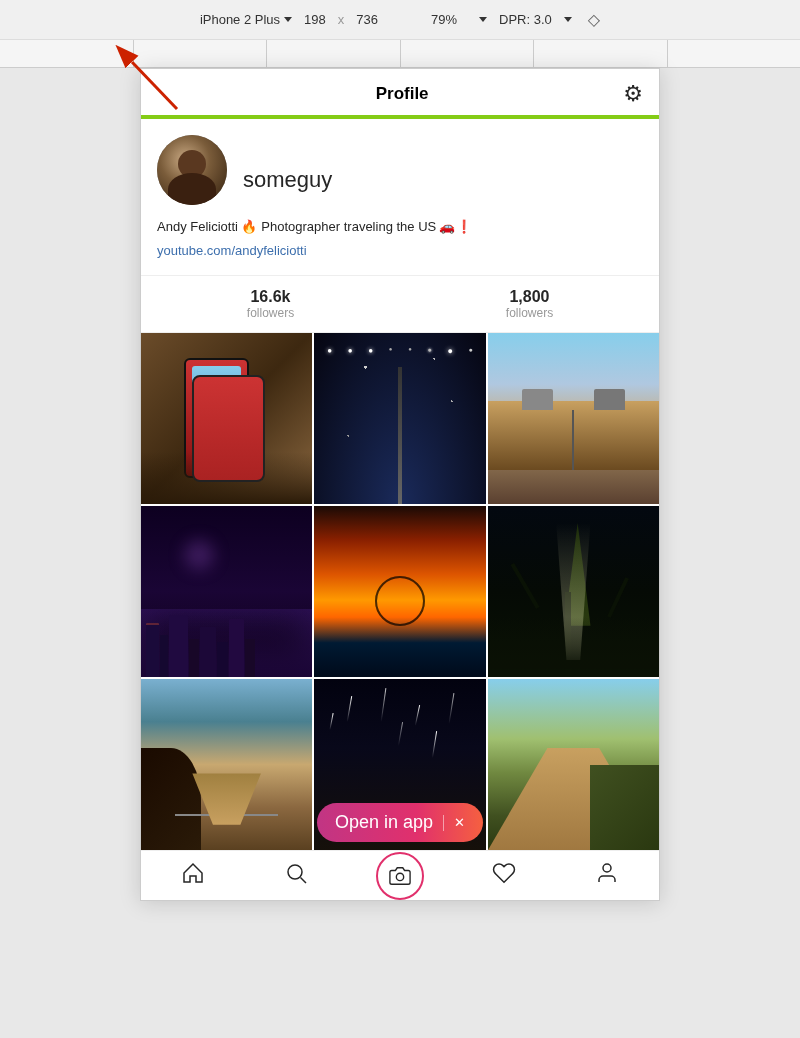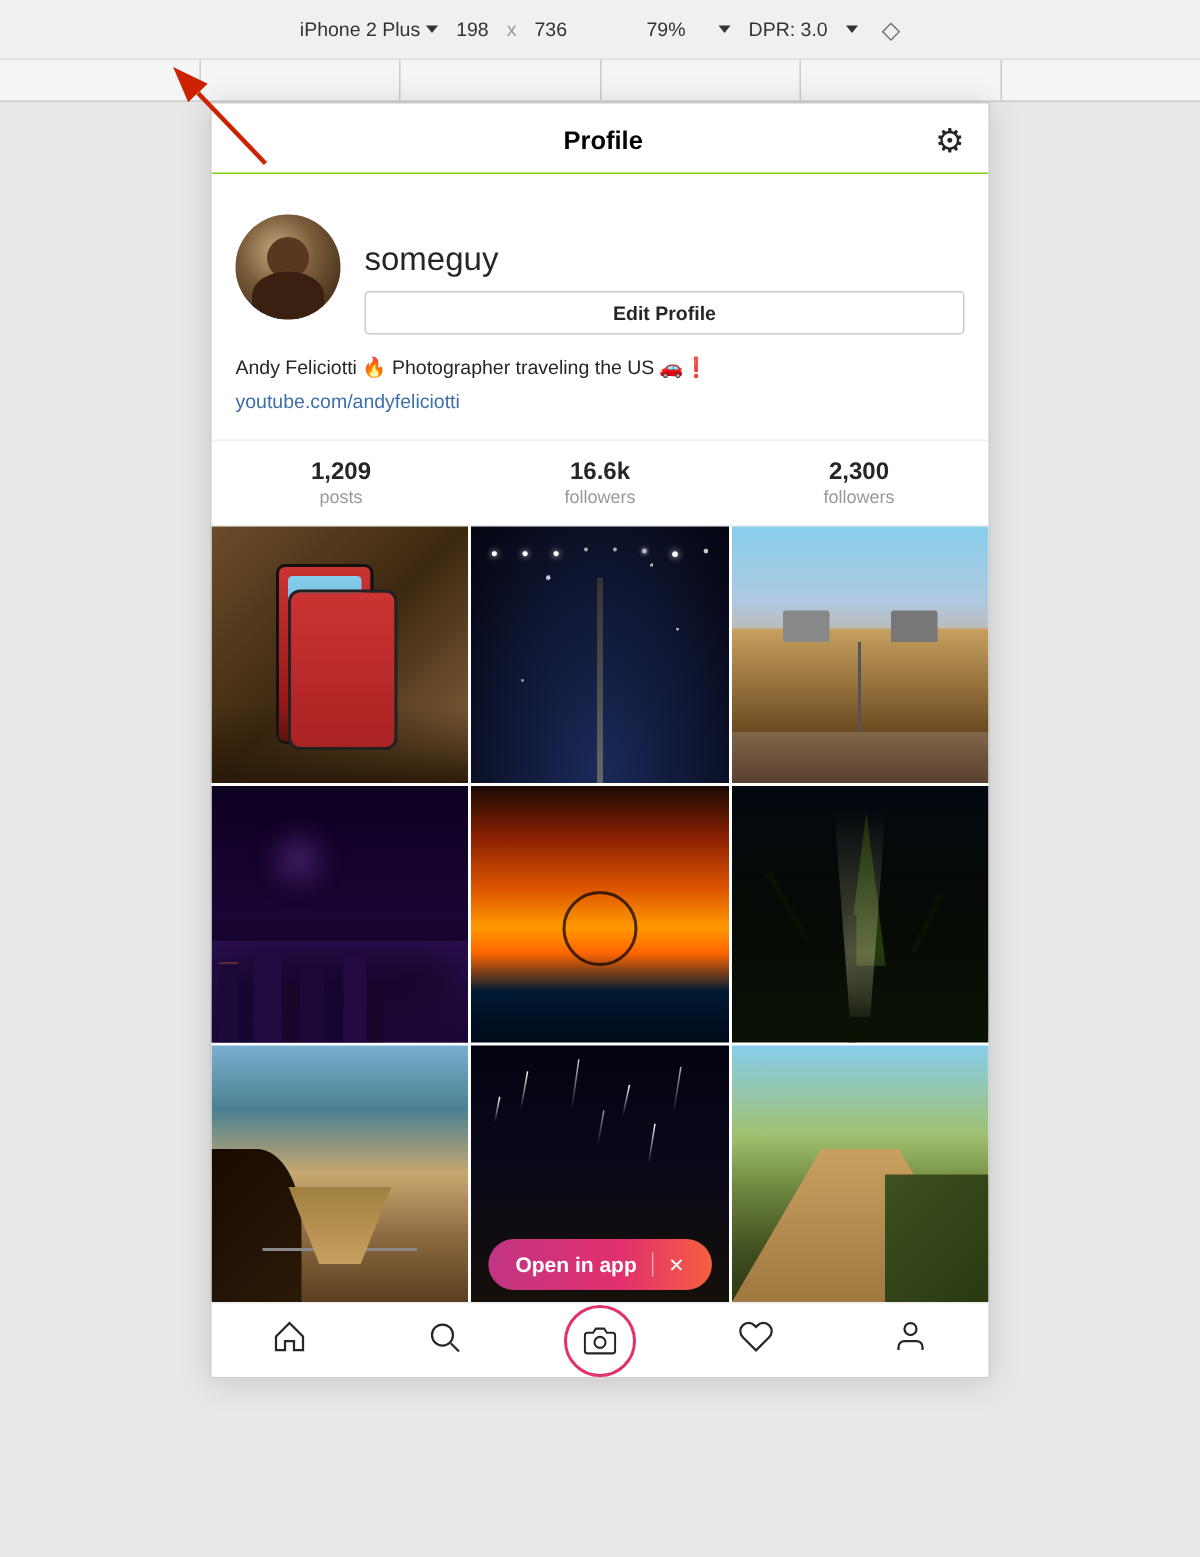--- a/index.html
+++ b/index.html
@@ -61,21 +61,21 @@
       width: 520px;
       background: white;
       border: 1px solid #ccc;
       box-shadow: 0 2px 20px rgba(0,0,0,0.15);
       overflow: hidden;
     }
 
     
     .profile-header {
       padding: 12px 16px 8px;
-      border-bottom: 1px solid #84cc16;
+      border-bottom: 4px solid #84cc16;
       display: flex;
       align-items: center;
       justify-content: space-between;
     }
     .profile-header-title {
       font-size: 17px;
       font-weight: 700;
       flex: 1;
       text-align: center;
     }
@@ -388,38 +388,33 @@
     <span class="settings-icon">⚙</span>
   </div>
 
   <div class="profile-info">
     <div class="profile-top">
       <div class="avatar">
         <div class="avatar-img"></div>
       </div>
       <div class="profile-right">
         <div class="username">someguy</div>
-        <button class="edit-profile-btn">Edit Profile</button>
       </div>
     </div>
     <div class="bio">Andy Feliciotti 🔥 Photographer traveling the US 🚗❗</div>
     <a class="bio-link" href="#">youtube.com/andyfeliciotti</a>
   </div>
 
   <div class="stats-section">
     <div class="stat-item">
-      <span class="stat-number">1,209</span>
-      <span class="stat-label">posts</span>
-    </div>
-    <div class="stat-item">
       <span class="stat-number">16.6k</span>
       <span class="stat-label">followers</span>
     </div>
     <div class="stat-item">
-      <span class="stat-number">2,300</span>
+      <span class="stat-number">1,800</span>
       <span class="stat-label">followers</span>
     </div>
   </div>
 
   <div class="photo-grid" style="position:relative;">
     <div class="photo-cell photo-1">
 
       <div style="position:absolute;top:15%;left:25%;width:38%;height:70%;background:linear-gradient(180deg,#cc3333,#881111);border-radius:6px;border:2px solid #111;overflow:hidden;">
         <div style="width:80%;height:60%;margin:10% auto;background:linear-gradient(180deg,#87CEEB,#4488cc);border-radius:3px;"></div>
       </div>
@@ -493,21 +488,21 @@
       </div>
     </div>
     <div class="photo-cell photo-9" style="background:linear-gradient(180deg,#87CEEB 0%,#a0c070 35%,#708840 55%,#405020 80%,#2a3810 100%);position:relative;overflow:hidden;">
 
       <div style="position:absolute;bottom:0;left:50%;transform:translateX(-50%);width:100%;height:60%;clip-path:polygon(35% 0%,65% 0%,100% 100%,0% 100%);background:linear-gradient(180deg,#c8a060 0%,#a07840 100%);"></div>
       <div style="position:absolute;bottom:0;right:0;width:40%;height:50%;background:linear-gradient(135deg,#405020,#2a3810);"></div>
     </div>
 
     <div style="position:absolute;bottom:8px;left:50%;transform:translateX(-50%);z-index:10;">
       <div style="background:linear-gradient(90deg,#c13584 0%,#e1306c 60%,#f56040 100%);border-radius:30px;padding:9px 18px;display:flex;align-items:center;gap:10px;white-space:nowrap;">
-        <span style="color:white;font-size:14px;font-weight:700;">Open in app</span>
+        <span style="color:white;font-size:18px;font-weight:400;">Open in app</span>
         <span style="width:1px;height:16px;background:rgba(255,255,255,0.5);display:inline-block;"></span>
         <span style="color:white;font-size:13px;">✕</span>
       </div>
     </div>
   </div>
 
   <div class="bottom-nav">
     <div class="nav-item">
       <span class="nav-icon">
         <svg width="24" height="24" viewBox="0 0 24 24" fill="none" stroke="#262626" stroke-width="1.5">

